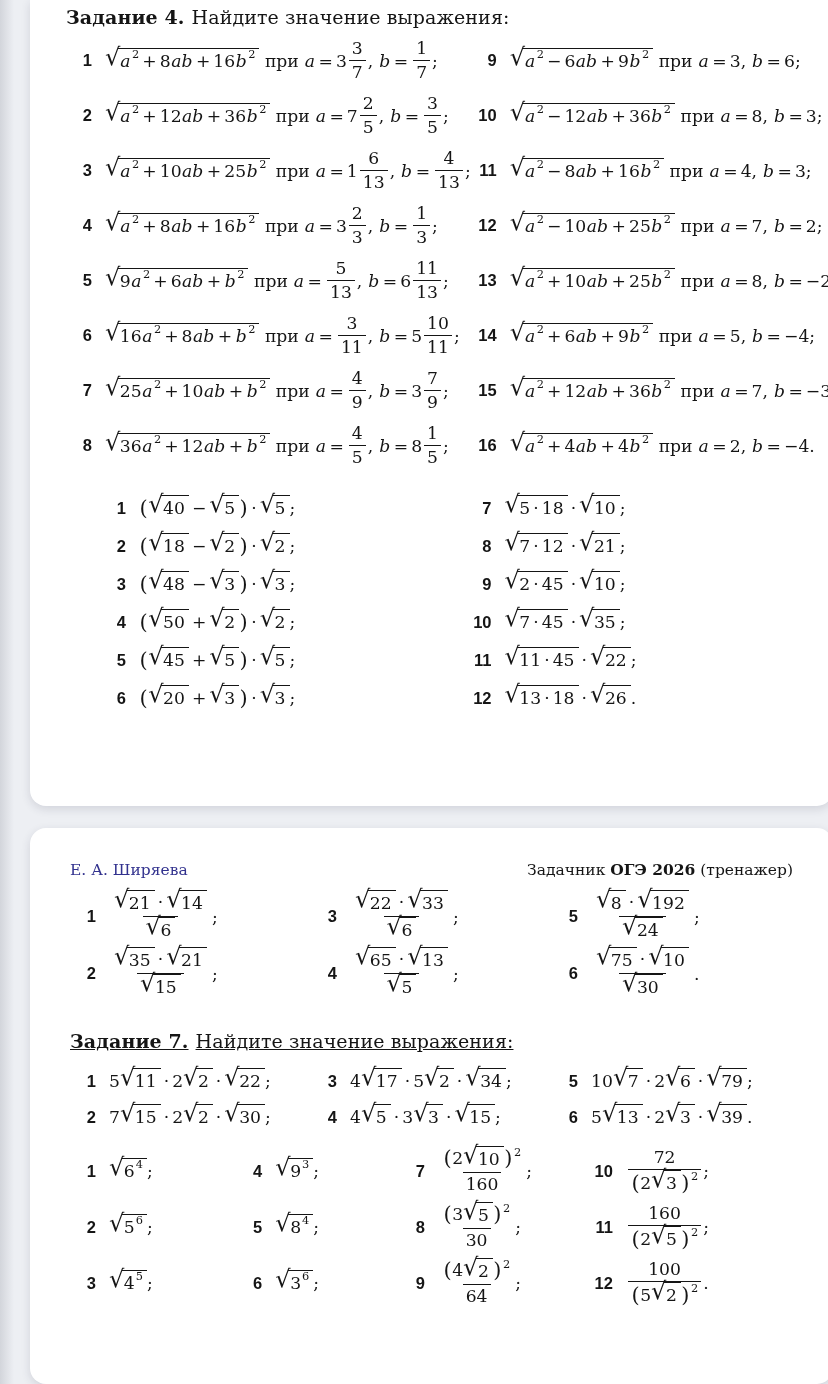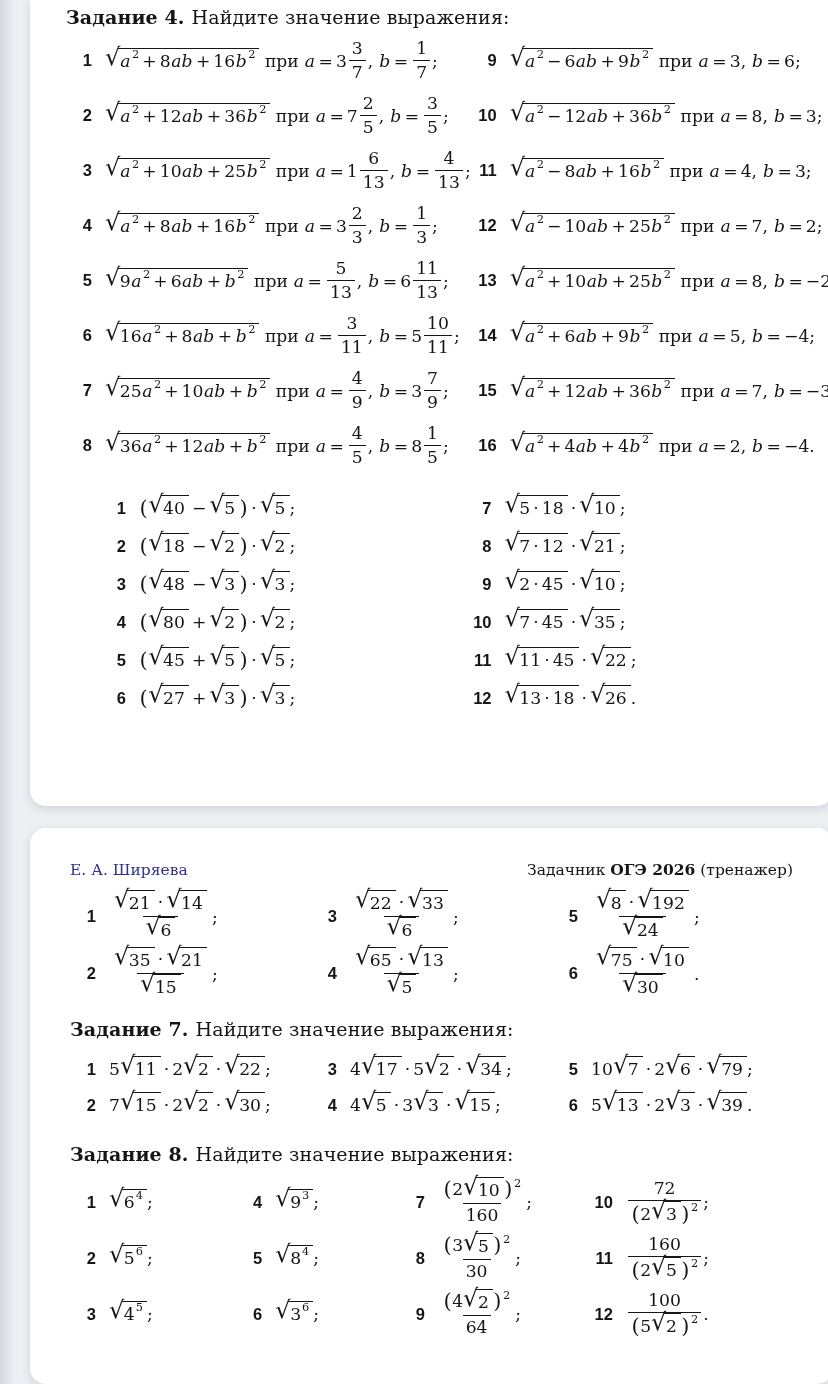--- a/index.html
+++ b/index.html
@@ -28,21 +28,21 @@
 
   
   .grid{display:grid;grid-auto-flow:column;}
   .grid0{margin-top:4px;grid-template-rows:repeat(8,55px);grid-template-columns:1fr 1fr;}
   .grid1{margin-top:16px;grid-template-rows:repeat(6,38px);grid-template-columns:1fr 1fr;}
   .grid2{margin-top:8px;grid-template-rows:repeat(2,57px);grid-template-columns:1fr 1fr 1fr;}
   .grid3{margin-top:10px;grid-template-rows:repeat(2,36px);grid-template-columns:1fr 1fr 1fr;}
   .grid4{margin-top:8px;grid-template-rows:repeat(3,56px);grid-template-columns:.92fr .9fr 1.04fr 1.14fr;}
   .task1 .ttl{margin-top:14px;}
   .task2 .ttl{margin-top:20px;}
-  .task3 .ttl{margin-top:16px;}
+  .task3 .ttl{margin-top:28px;text-decoration:underline;}
   .task4 .ttl{margin-top:20px;}
   .task1 .item{padding-left:34px;}
 
   .item{display:flex;align-items:center;}
   .inum{flex:none;width:26px;text-align:right;margin-right:13px;
     font-family:"Liberation Sans","DejaVu Sans",sans-serif;font-weight:700;font-size:16.5px;}
   .imath{display:flex;align-items:center;font-size:17.2px;white-space:nowrap;}
   .imath span{white-space:pre;}
 
   
@@ -355,21 +355,21 @@
             <span class="m-br">)</span>
             <span class="m-o">·</span>
             <span class="m-sqrt"><span class="m-rad">√</span><span class="m-body"><span class="m-n">3</span></span></span>
             <span class="m-t">;</span>
           </span>
         </div>
         <div class="item">
           <span class="inum">4</span>
           <span class="imath">
             <span class="m-br">(</span>
-            <span class="m-sqrt"><span class="m-rad">√</span><span class="m-body"><span class="m-n">80</span></span></span>
+            <span class="m-sqrt"><span class="m-rad">√</span><span class="m-body"><span class="m-n">50</span></span></span>
             <span class="m-o">+</span>
             <span class="m-sqrt"><span class="m-rad">√</span><span class="m-body"><span class="m-n">2</span></span></span>
             <span class="m-br">)</span>
             <span class="m-o">·</span>
             <span class="m-sqrt"><span class="m-rad">√</span><span class="m-body"><span class="m-n">2</span></span></span>
             <span class="m-t">;</span>
           </span>
         </div>
         <div class="item">
           <span class="inum">5</span>
@@ -381,21 +381,21 @@
             <span class="m-br">)</span>
             <span class="m-o">·</span>
             <span class="m-sqrt"><span class="m-rad">√</span><span class="m-body"><span class="m-n">5</span></span></span>
             <span class="m-t">;</span>
           </span>
         </div>
         <div class="item">
           <span class="inum">6</span>
           <span class="imath">
             <span class="m-br">(</span>
-            <span class="m-sqrt"><span class="m-rad">√</span><span class="m-body"><span class="m-n">27</span></span></span>
+            <span class="m-sqrt"><span class="m-rad">√</span><span class="m-body"><span class="m-n">20</span></span></span>
             <span class="m-o">+</span>
             <span class="m-sqrt"><span class="m-rad">√</span><span class="m-body"><span class="m-n">3</span></span></span>
             <span class="m-br">)</span>
             <span class="m-o">·</span>
             <span class="m-sqrt"><span class="m-rad">√</span><span class="m-body"><span class="m-n">3</span></span></span>
             <span class="m-t">;</span>
           </span>
         </div>
         <div class="item">
           <span class="inum">7</span>
@@ -583,21 +583,20 @@
             <span class="m-n">2</span>
             <span class="m-sqrt"><span class="m-rad">√</span><span class="m-body"><span class="m-n">3</span></span></span>
             <span class="m-o">·</span>
             <span class="m-sqrt"><span class="m-rad">√</span><span class="m-body"><span class="m-n">39</span></span></span>
             <span class="m-t">.</span>
           </span>
         </div>
       </div>
     </section>
     <section class="task task4">
-      <h2 class="ttl"><span class="ttl-b">Задание 8.</span><span class="ttl-r">Найдите значение выражения:</span></h2>
       <div class="grid grid4">
         <div class="item">
           <span class="inum">1</span>
           <span class="imath">
             <span class="m-sqrt"><span class="m-rad">√</span><span class="m-body"><span class="m-n">6</span><span class="m-sup">4</span></span></span>
             <span class="m-t">;</span>
           </span>
         </div>
         <div class="item">
           <span class="inum">2</span>

